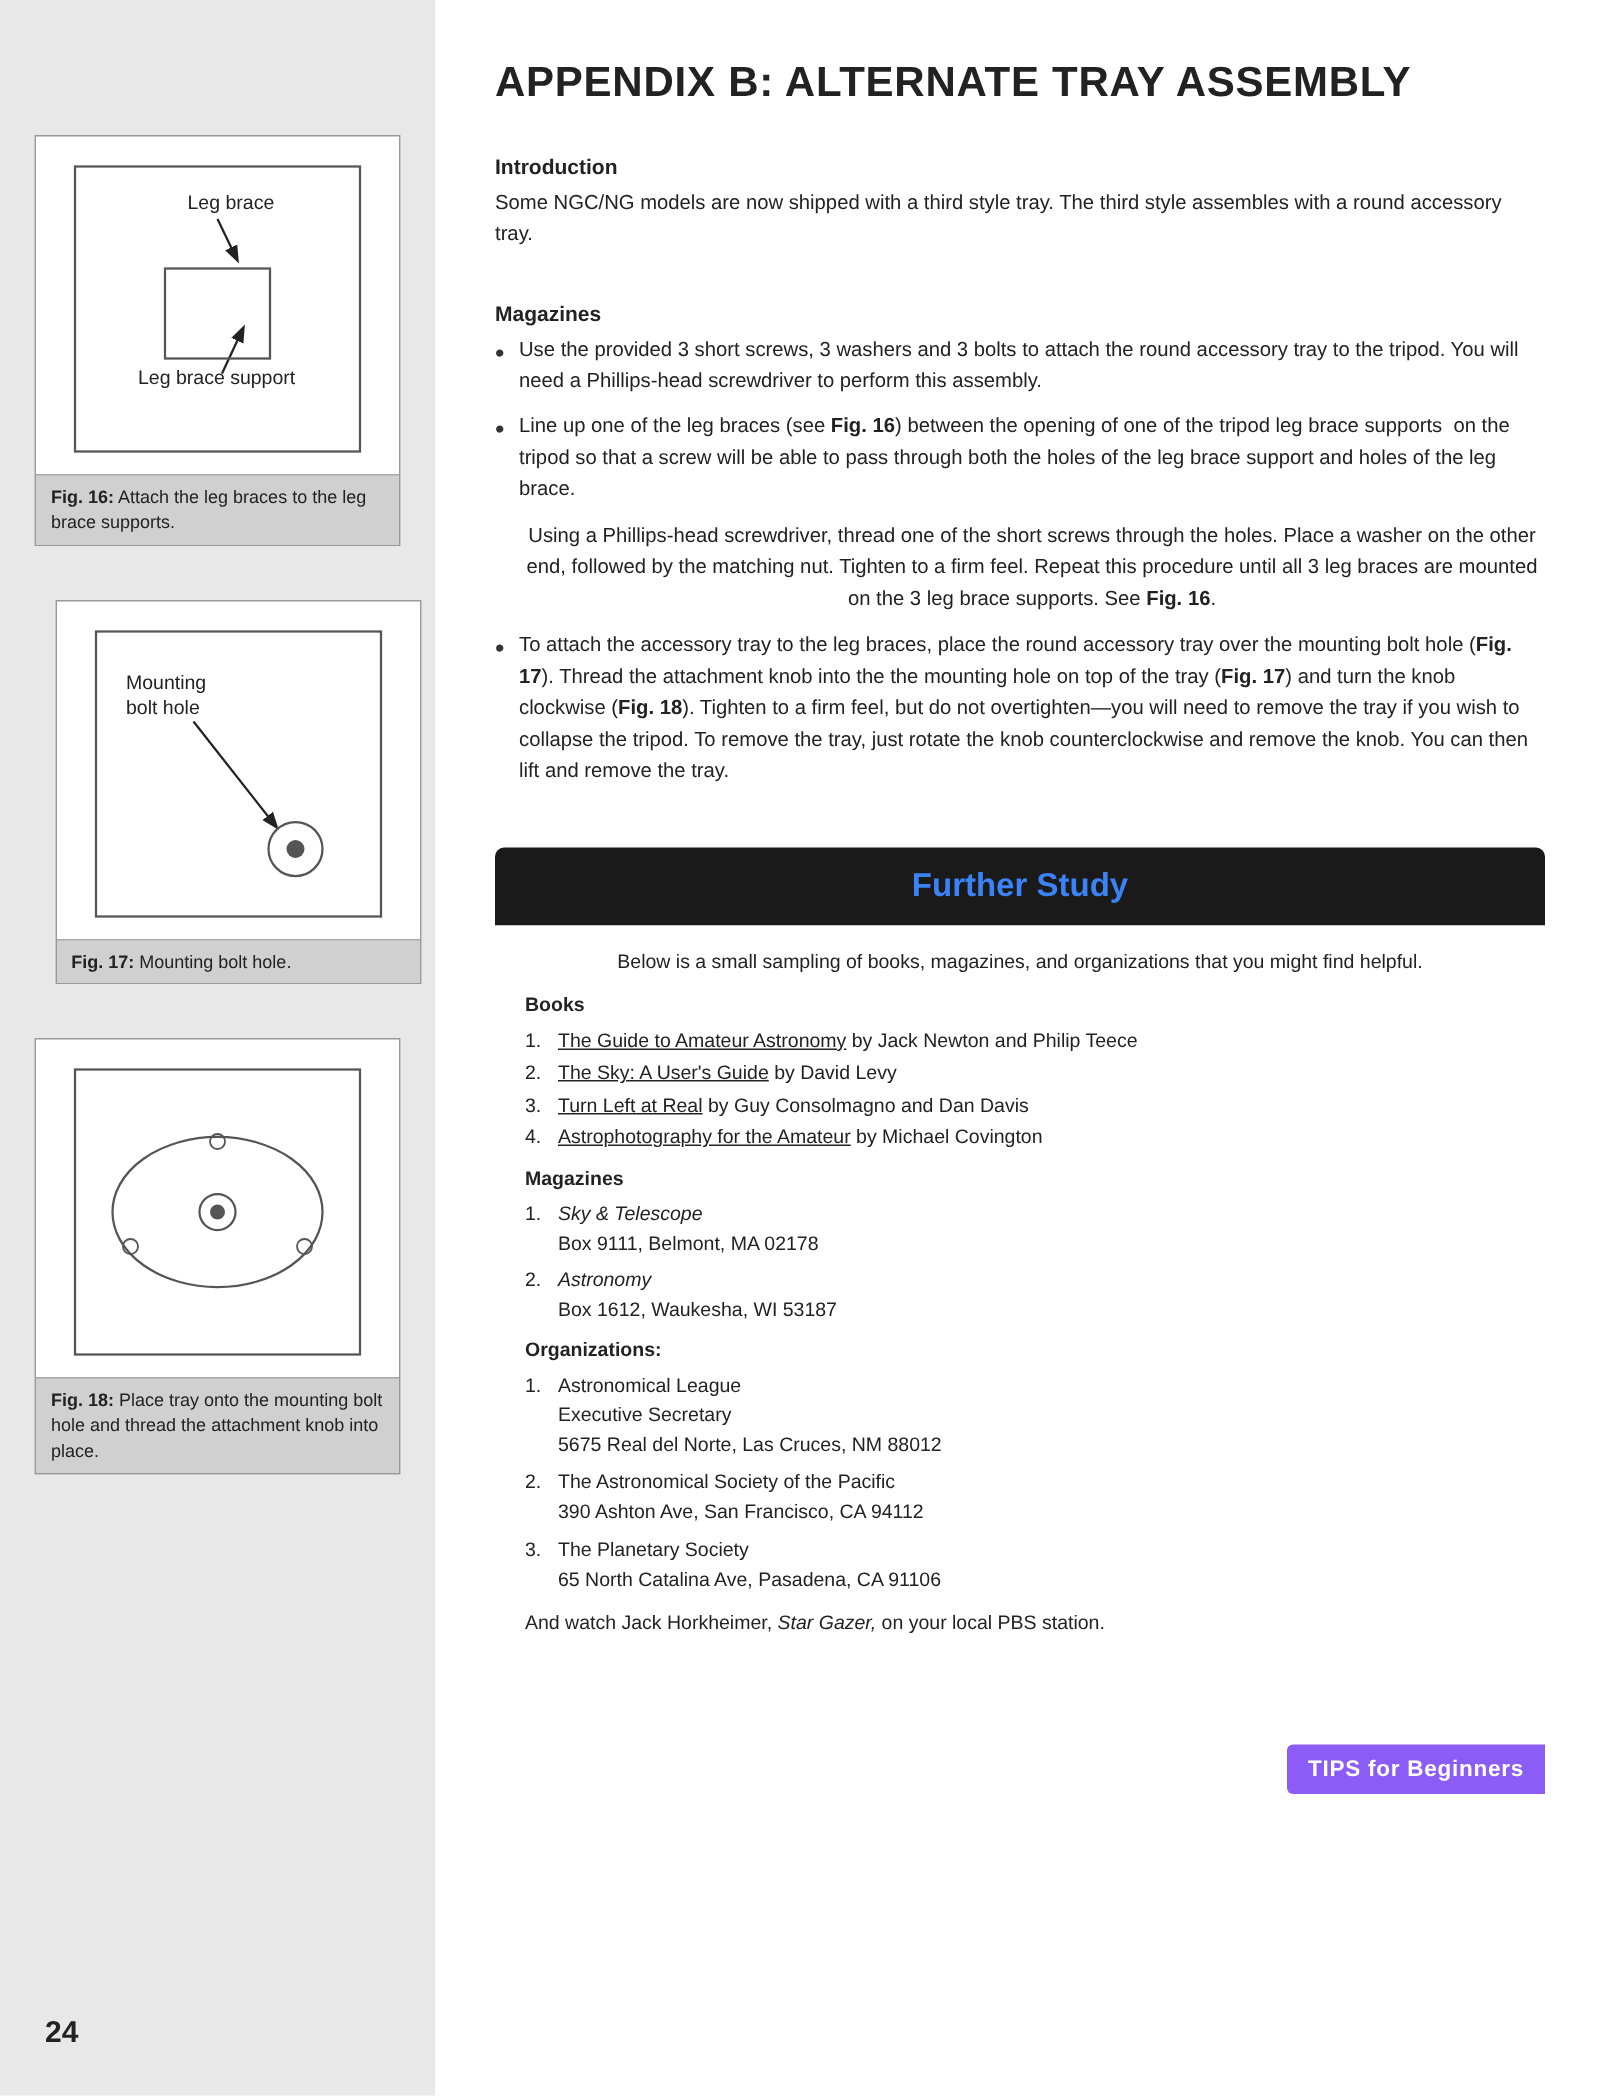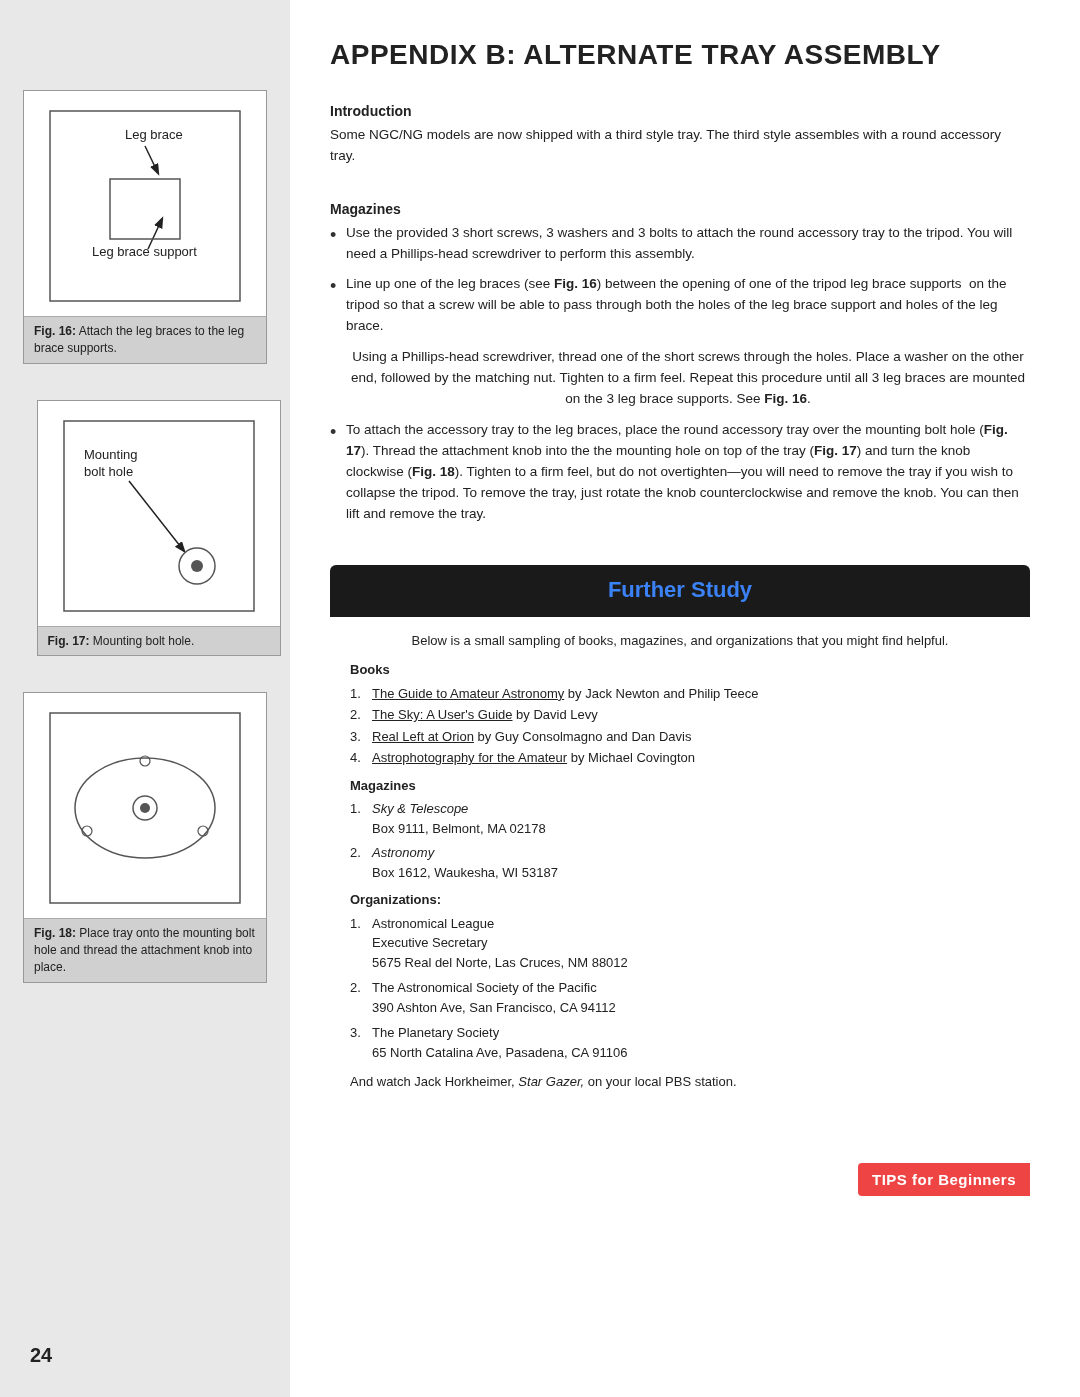--- a/index.html
+++ b/index.html
@@ -176,21 +176,21 @@
       margin-bottom: 10px;
       margin-left: 16px;
       text-align: center;
     }
 
     
     .tips-tab {
       position: absolute;
       top: 608px;
       right: 0;
-      background: #ef4444;
+      background: #8b5cf6;
       color: #fff;
       font-size: 15px;
       font-weight: bold;
       padding: 8px 14px;
       border-radius: 4px 0 0 4px;
       letter-spacing: 0.5px;
       writing-mode: horizontal-tb;
       z-index: 10;
     }
 
@@ -395,21 +395,21 @@
           <li>
             <span class="fs-num">1.</span>
             <span><span class="fs-link">The Guide to Amateur Astronomy</span> by Jack Newton and Philip Teece</span>
           </li>
           <li>
             <span class="fs-num">2.</span>
             <span><span class="fs-link">The Sky: A User's Guide</span> by David Levy</span>
           </li>
           <li>
             <span class="fs-num">3.</span>
-            <span><span class="fs-link">Real Left at Orion</span> by Guy Consolmagno and Dan Davis</span>
+            <span><span class="fs-link">Turn Left at Real</span> by Guy Consolmagno and Dan Davis</span>
           </li>
           <li>
             <span class="fs-num">4.</span>
             <span><span class="fs-link">Astrophotography for the Amateur</span> by Michael Covington</span>
           </li>
         </ul>
 
         <div class="fs-section-label">Magazines</div>
         <ul class="fs-list">
           <li style="display:block; margin-bottom:5px;">

